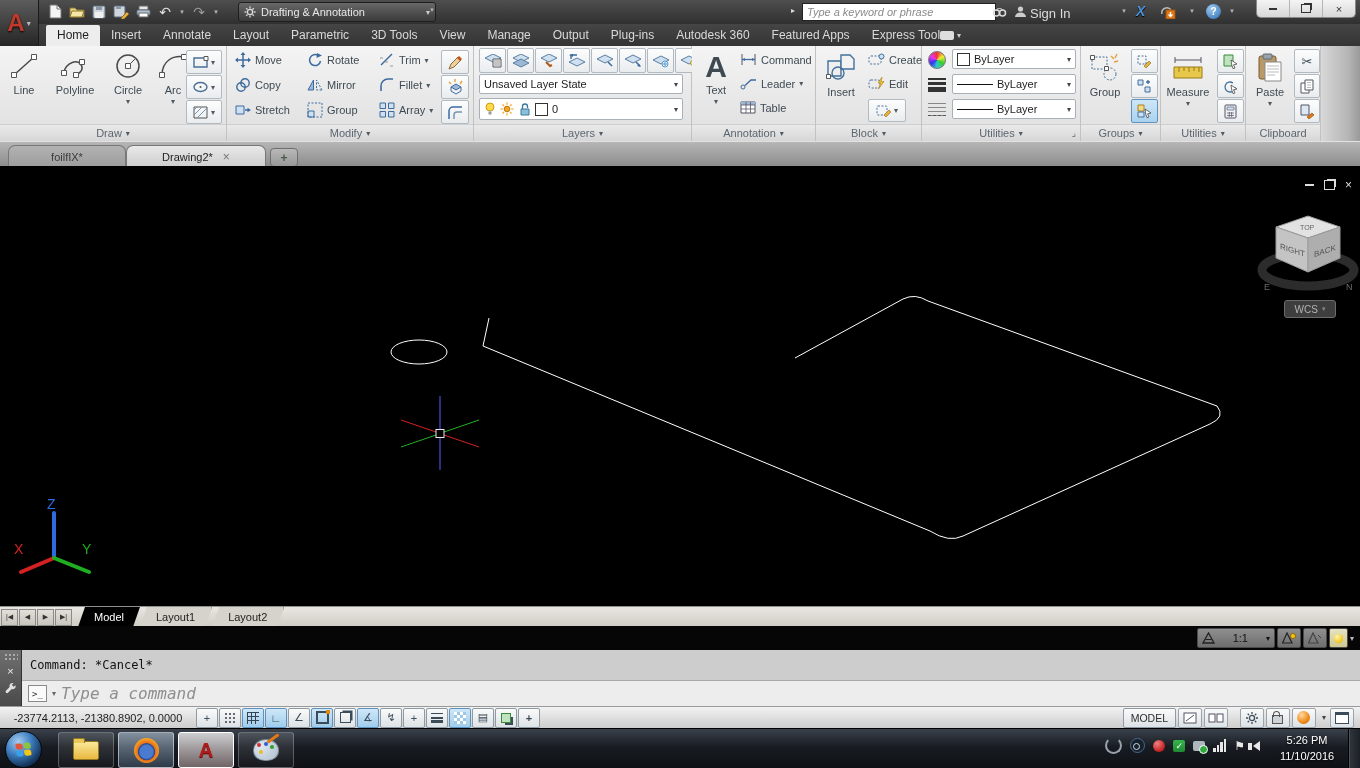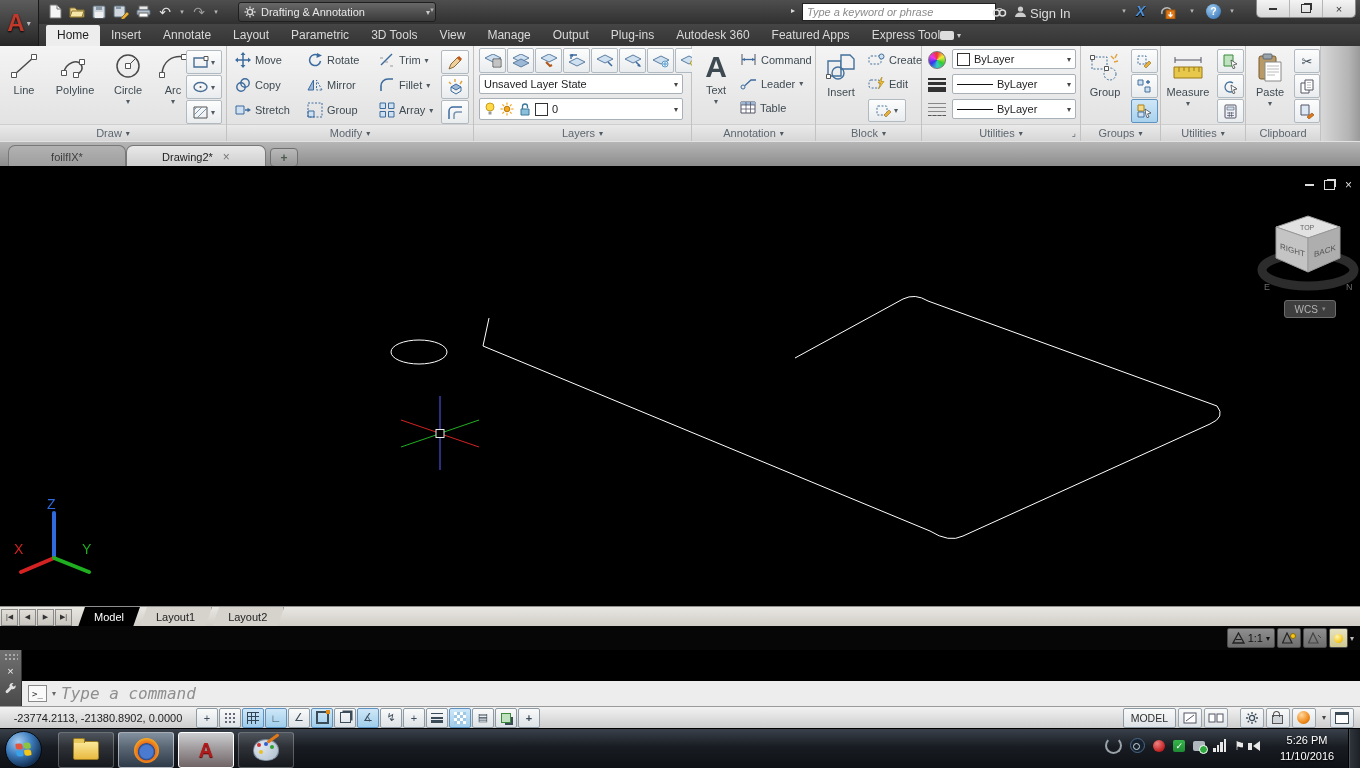--- a/index.html
+++ b/index.html
@@ -64,21 +64,21 @@
   #wcspill{left:1284px;top:134px;width:50px;height:16px;background:#3e3e3e;border:1px solid #6b6b6b;border-radius:3px;display:flex;align-items:center;justify-content:center;gap:4px;color:#b4b4b4;font-size:10px}
   #wcspill .wc{font-size:7px;color:#8a8a8a}
   
   #ltbar{left:0;top:606px;width:1360px;height:20px;background:linear-gradient(#e9e7e2,#cfccc5);border-top:1px solid #8f8f8f;display:flex;align-items:center}
   .lnav{width:15px;height:15px;border:1px solid #8a8a8a;background:linear-gradient(#e2dfd9,#c8c5be);display:inline-flex;align-items:center;justify-content:center;font-size:7px;color:#333;margin-left:1px}
   .ltab{height:20px;display:inline-flex;align-items:center;justify-content:center;font-size:11px;padding:0 16px;clip-path:polygon(7px 0,100% 0,calc(100% - 7px) 100%,0 100%)}
   .ltab.act{background:#000;color:#fff}
   .ltab.in{background:#d6d3cc;color:#222;border-right:1px solid #999}
   
   #dstrip{left:0;top:626px;width:1360px;height:24px;background:#060606;display:flex;align-items:center;justify-content:flex-end;gap:2px;padding-right:6px;box-sizing:border-box}
-  .anbtn{height:18px;background:linear-gradient(#8f8f8f,#6e6e6e);border:1px solid #4a4a4a;border-radius:2px;display:inline-flex;align-items:center;justify-content:center;gap:3px;padding:0 4px;color:#111;font-size:11px}
+  .anbtn{height:18px;background:linear-gradient(#8f8f8f,#6e6e6e);border:1px solid #4a4a4a;border-radius:2px;display:inline-flex;align-items:center;justify-content:center;gap:18px;padding:0 4px;color:#111;font-size:11px}
   .anbtn.lit{background:linear-gradient(#e7e3c2,#cfc88f)}
   .bulb{width:9px;height:9px;border-radius:50%;background:radial-gradient(circle at 35% 30%,#fff6b0,#f5c518 70%,#b8860b)}
   
   #cmd{left:0;top:650px;width:1360px;height:56px}
   #cmdrail{left:0;top:0;width:22px;height:56px;background:linear-gradient(#707070,#4a4a4a);border-right:1px solid #333;display:flex;flex-direction:column;align-items:center;gap:6px;padding-top:3px;box-sizing:border-box}
   #grip{width:14px;height:7px;background:radial-gradient(#aaa 1px,transparent 1.2px);background-size:4px 4px}
   #cmdclose{color:#f0f0f0;font-size:11px;line-height:10px}
   #cmdhist{left:22px;top:0;width:1338px;height:31px;background:#cdcdcd;border-bottom:1px solid #aaa;display:flex;align-items:center;padding-left:8px;box-sizing:border-box;font-family:"DejaVu Sans Mono",monospace;font-size:12px;color:#111}
   #cmdline{left:22px;top:31px;width:1338px;height:25px;background:#ededed;display:flex;align-items:center;gap:5px;padding-left:6px;box-sizing:border-box}
   #promptbox{width:17px;height:15px;border:1px solid #8a8a8a;background:#fafafa;display:flex;align-items:center;justify-content:center;font-family:"DejaVu Sans Mono",monospace;font-size:9px;color:#333}
@@ -838,20 +838,23 @@
   <div id="cmd" class="a">
     <div id="cmdrail" class="a">
       <span id="grip"></span>
       <span id="cmdclose">×</span>
       <span>
           <svg width="13" height="13">
             <path d="M11.5 3.2a3 3 0 0 1-3.8 3.9L4 10.8a1.5 1.5 0 0 1-2.1-2.1L5.6 5A3 3 0 0 1 9.5 1.2L7.8 2.9l1.9 1.9z" fill="#e0e0e0"></path>
           </svg>
         </span>
     </div>
+    <div id="cmdhist" class="a">
+        <span>Command: *Cancel*</span>
+      </div>
     <div id="cmdline" class="a">
       <span id="promptbox">&gt;_</span>
       <span class="cv" style="color:#666">▾</span>
       <span class="ph">Type a command</span>
     </div>
   </div>
 
   <div id="sbar" class="a">
     <span id="coords">-23774.2113, -21380.8902, 0.0000</span>
     <span class="tg">

